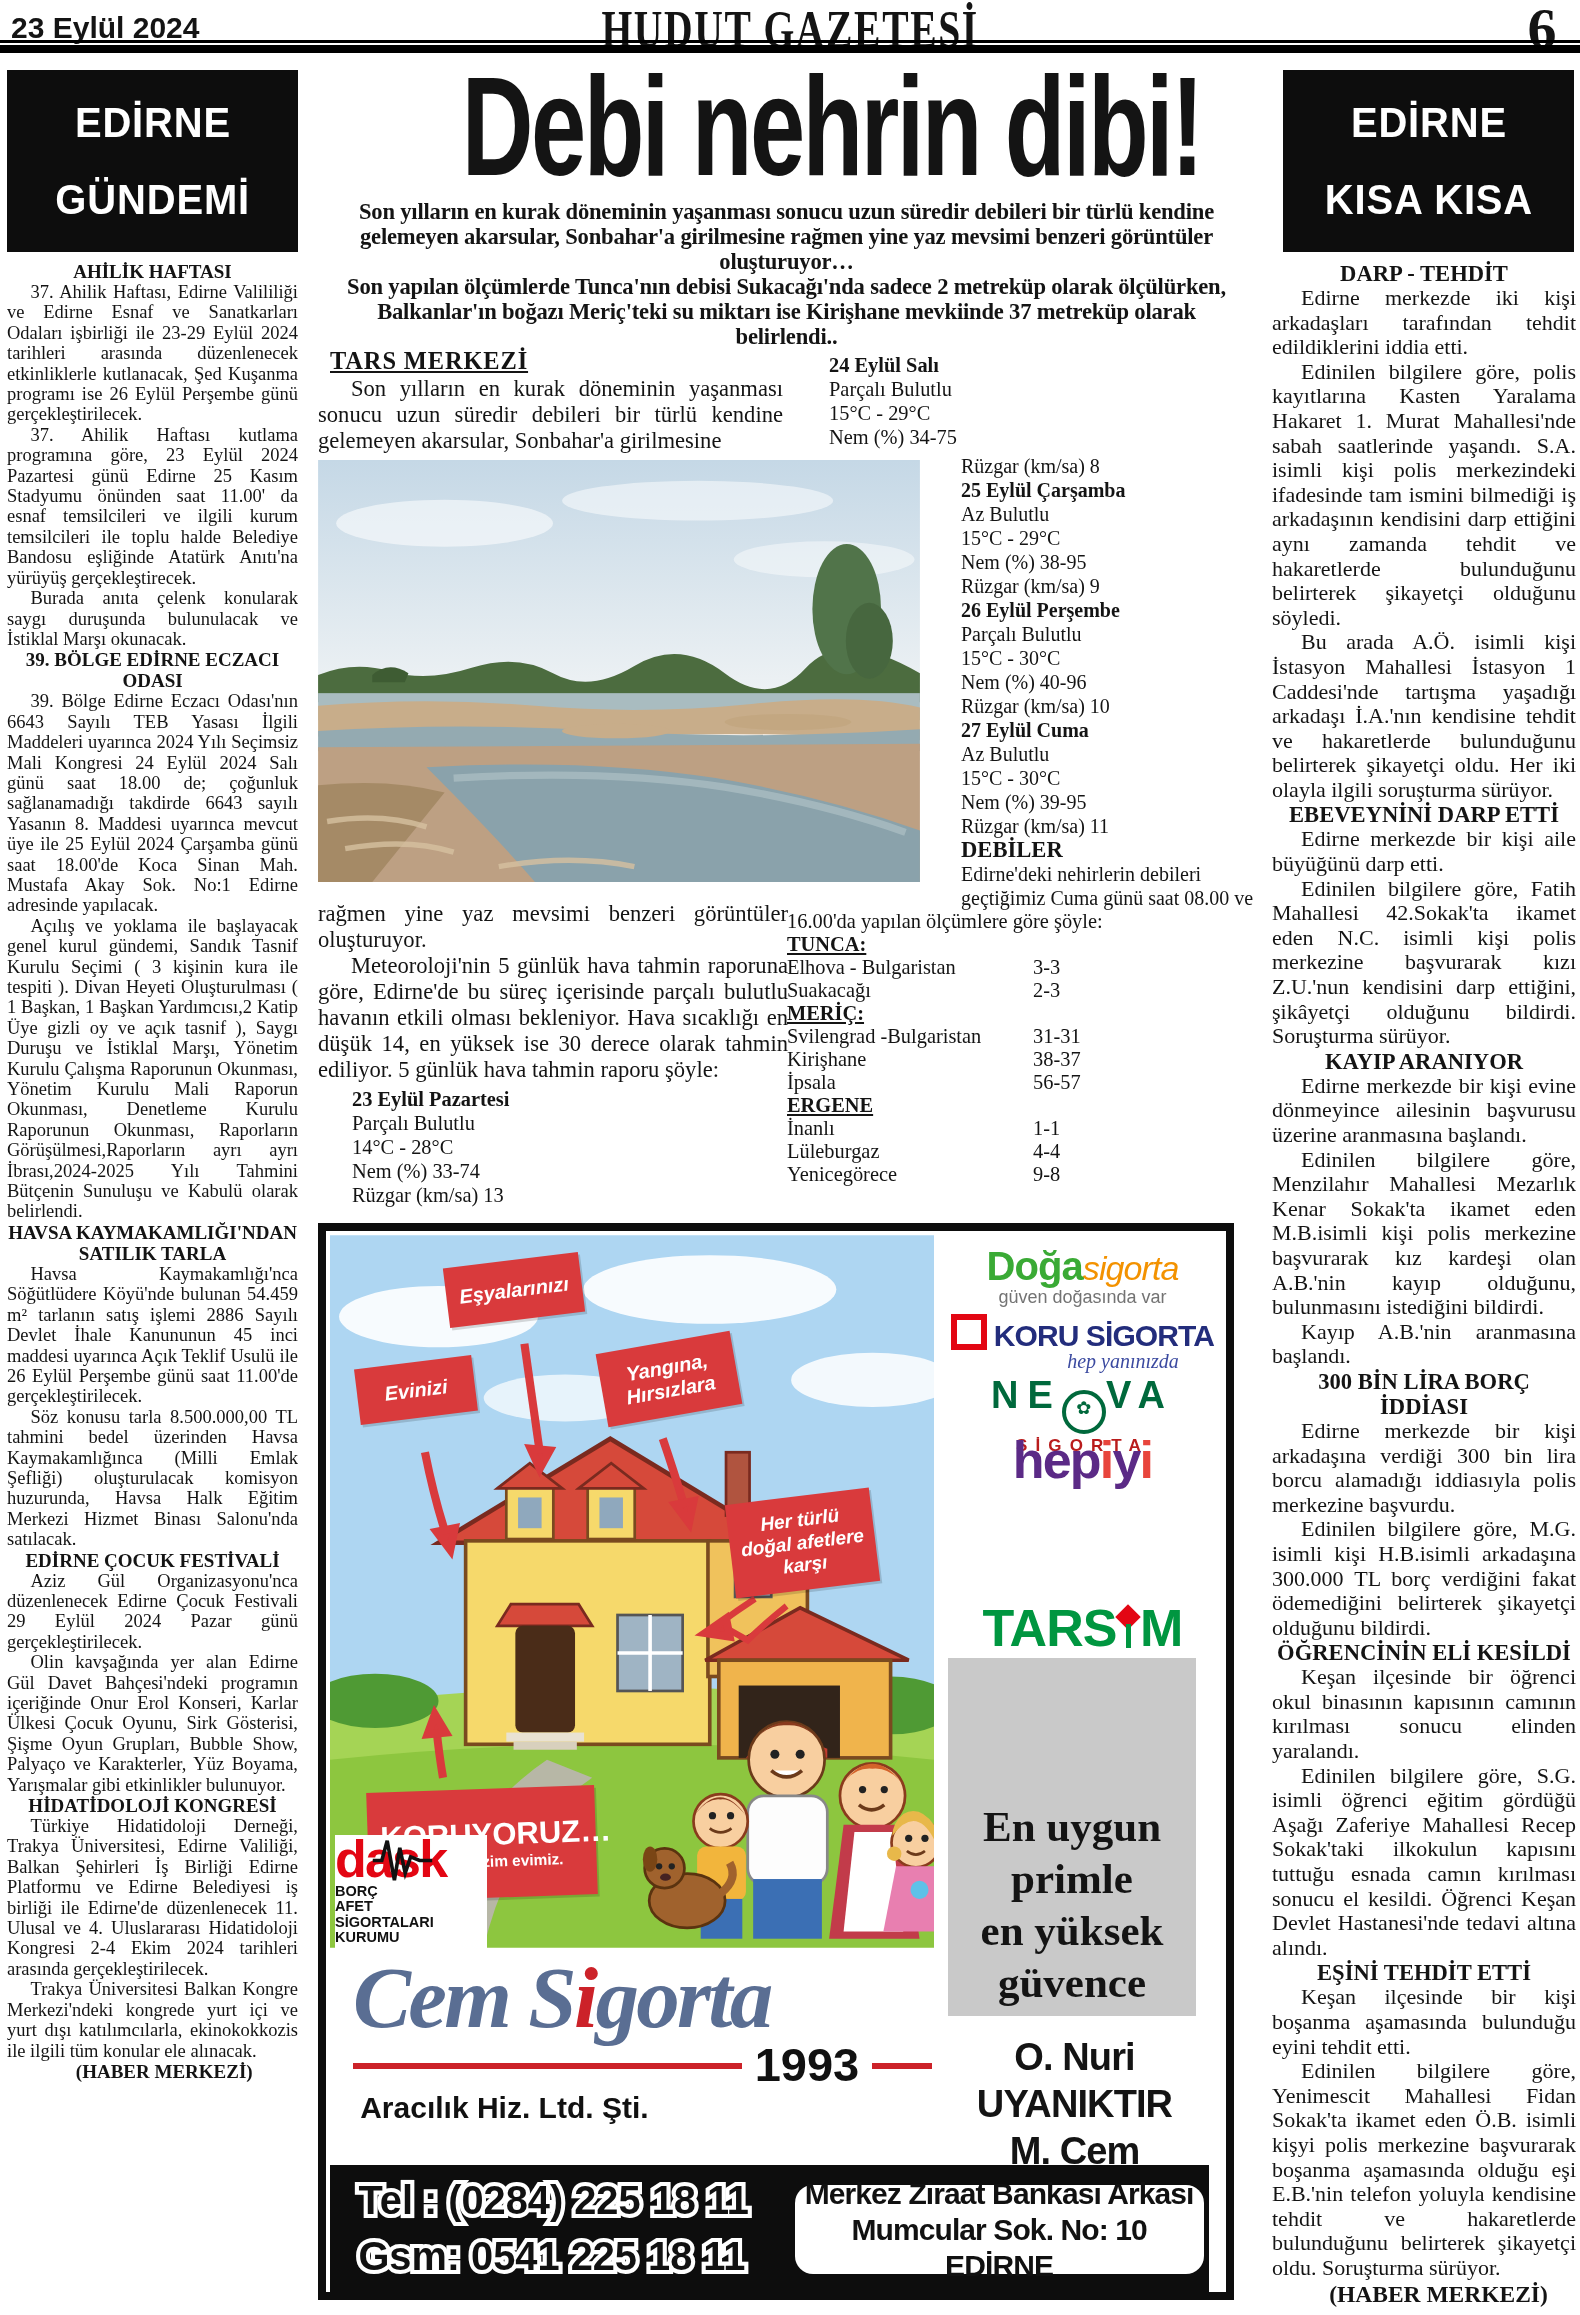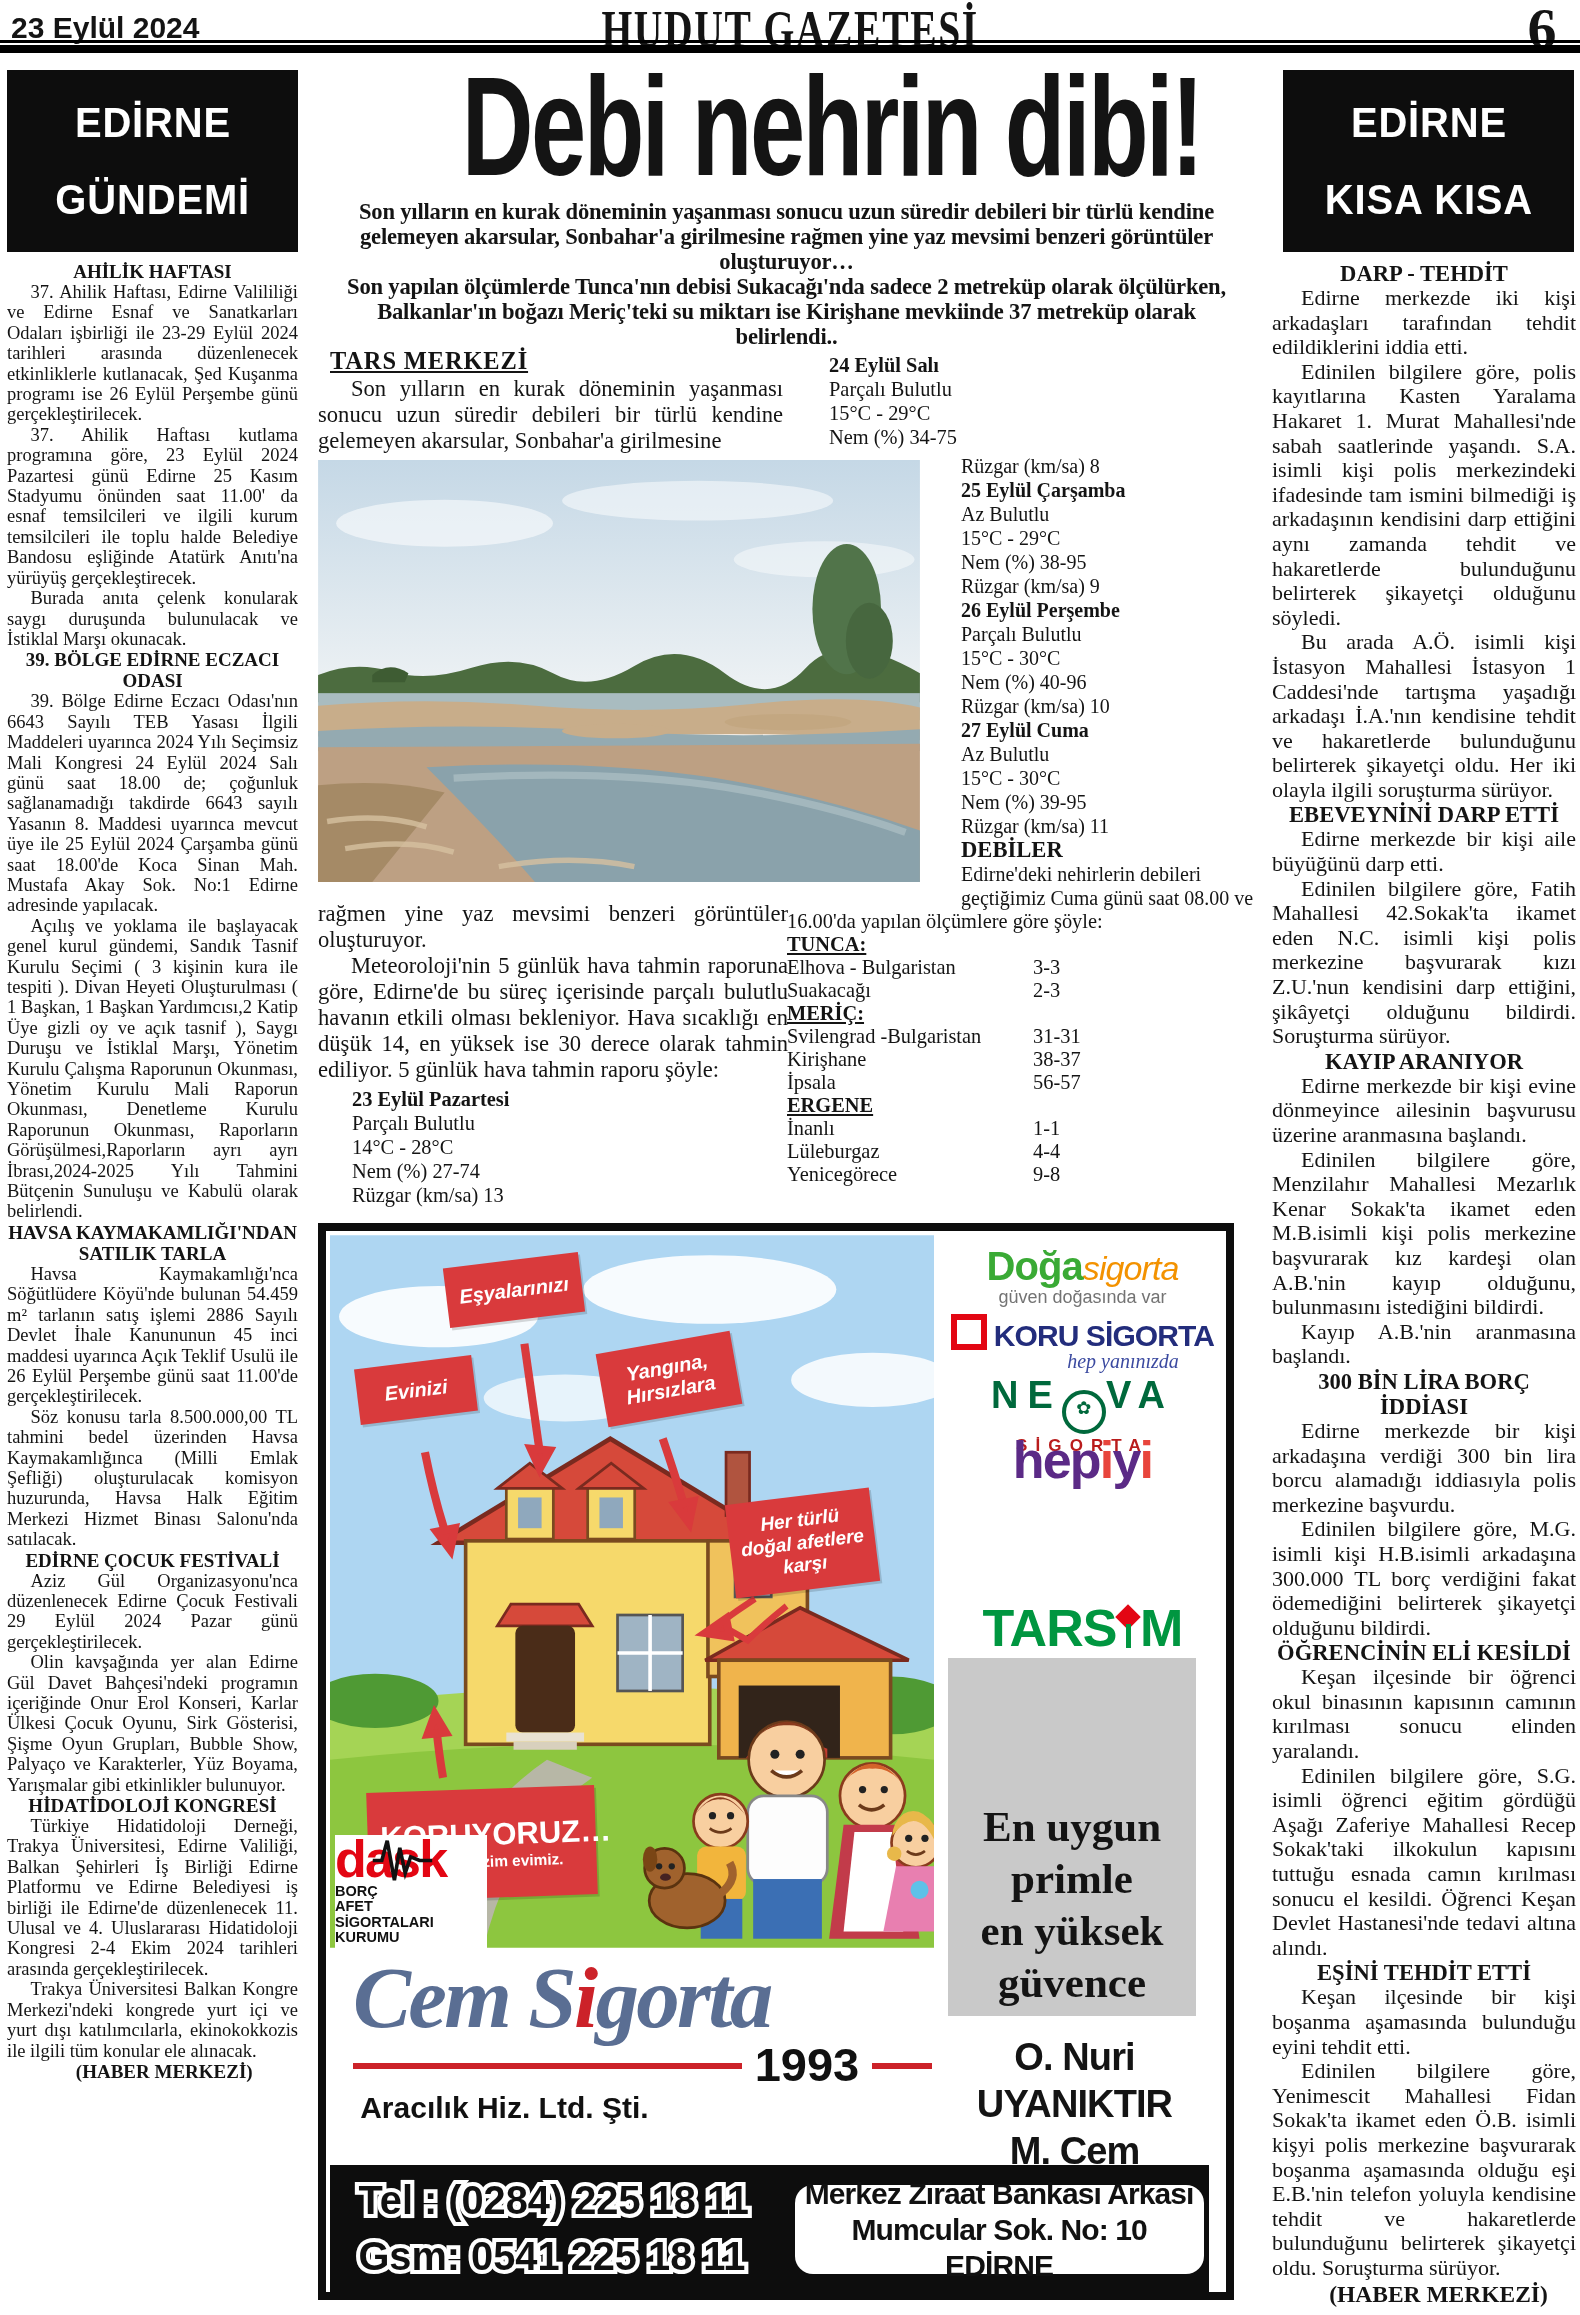--- a/index.html
+++ b/index.html
@@ -204,21 +204,21 @@
     </svg>
   </div>
 
   <div class="abs just" id="below-photo">
     <p class="cpar" style="text-indent:0;">rağmen yine yaz mevsimi benzeri görüntüler oluşturuyor.</p>
     <p class="cpar">Meteoroloji'nin 5 günlük hava tahmin raporuna göre,  Edirne'de bu süreç içerisinde parçalı bulutlu havanın etkili olması bekleniyor. Hava sıcaklığı en düşük 14, en yüksek ise 30 derece olarak tahmin ediliyor. 5 günlük hava tahmin raporu şöyle:</p>
     <div class="wblock" id="wblock0">
       <div class="wday">23 Eylül Pazartesi</div>
       <div>Parçalı Bulutlu</div>
       <div>14°C - 28°C</div>
-      <div>Nem (%) 27-74</div>
+      <div>Nem (%) 33-74</div>
       <div>Rüzgar (km/sa) 13</div>
     </div>
   </div>
 
   <div class="abs wblock" id="wblock1">
     <div class="wday">24 Eylül Salı</div>
     <div>Parçalı Bulutlu</div>
     <div>15°C - 29°C</div>
     <div>Nem (%) 34-75</div>
   </div>

